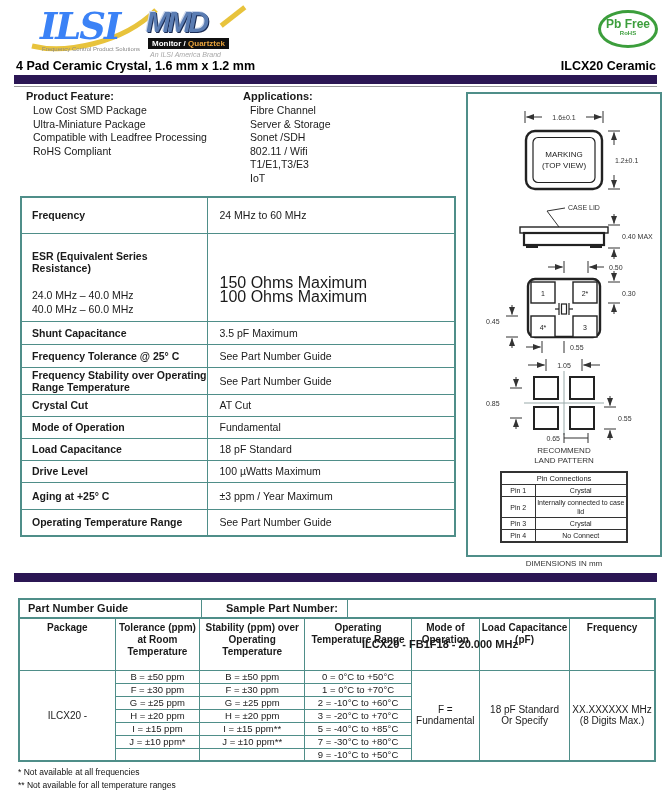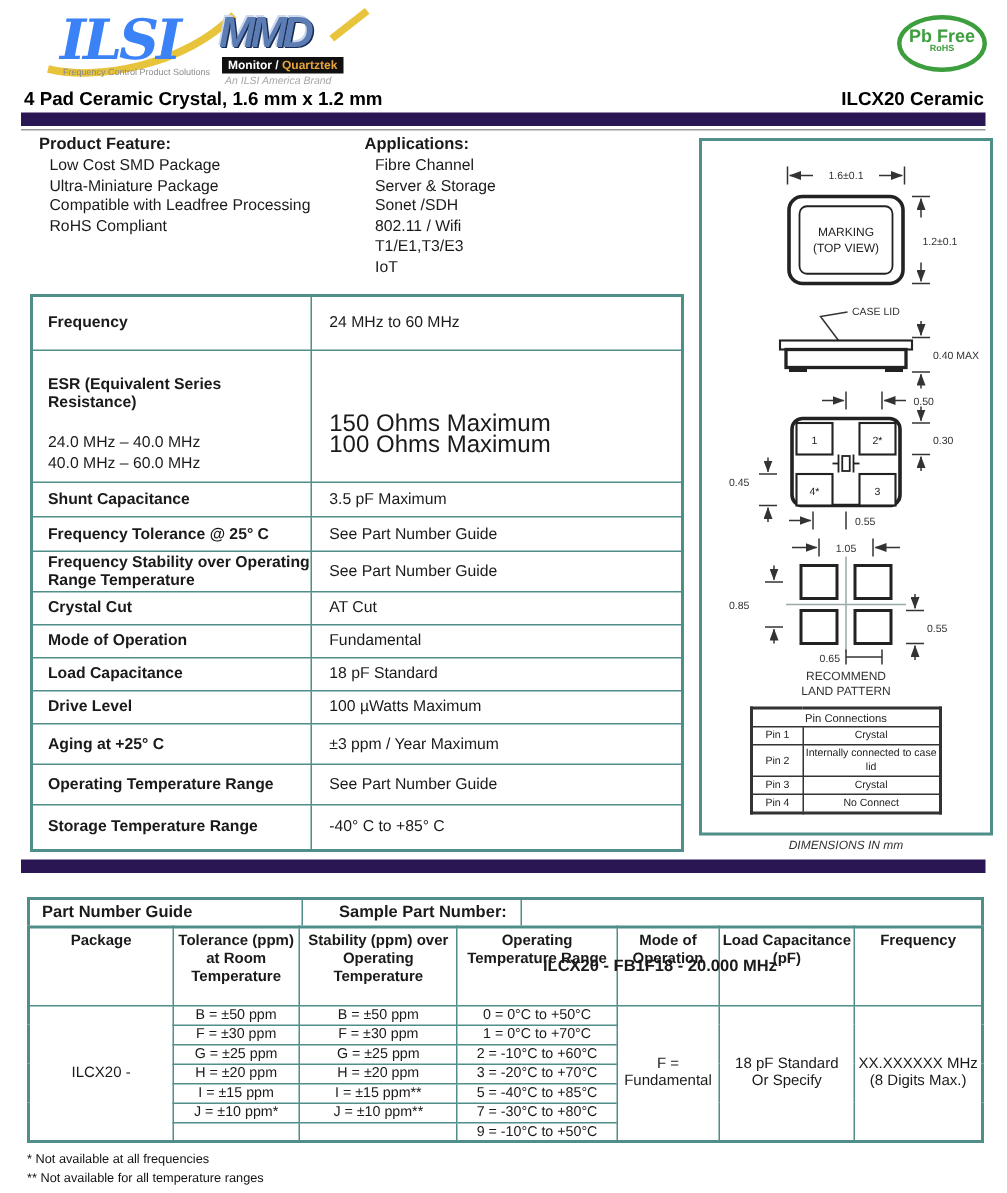--- a/index.html
+++ b/index.html
@@ -55,21 +55,21 @@
     border:2px solid #4f8e89; background:#fff; padding-top:3px; }
   .panel svg { display:block; }
   .dim-t { font-size:7px; fill:#333; font-family:"Liberation Sans", sans-serif; }
   .draw-t { font-size:8px; fill:#222; font-family:"Liberation Sans", sans-serif; }
   .pad-t { font-size:7px; fill:#222; font-family:"Liberation Sans", sans-serif; }
   .caption { text-align:center; font-size:8px; color:#333; line-height:10px; margin-top:1px; }
   .pin-table { width:128px; margin:5px auto 16px; border-collapse:collapse; border:2px solid #333; }
   .pin-table td { border:1px solid #333; font-size:7px; text-align:center; line-height:9px; padding:1px 1px; color:#222; }
   .pin-table .pin-head { font-size:7.5px; }
   .pin-col { width:34px; }
-  .dims-note { text-align:center; font-size:8px; color:#333; margin-top:8px;font-style:italic; }
+  .dims-note { text-align:center; font-size:8px; color:#333; margin-top:8px; }
 
   .bar-purple-2 { position:absolute; left:14px; top:573px; width:643px; height:9px; background:#2b1654; }
 
   
   .png-wrap { position:absolute; left:18px; top:598px; width:638px; }
   .png-titlerow { display:flex; border:2px solid #4f8e89; border-bottom:none; height:19px; background:#fff; }
   .png-titlerow > div { font-size:11px; font-weight:bold; padding:2px 0 0 8px; }
   .png-t1 { width:182px; border-right:1px solid #4f8e89; }
   .png-t2 { width:146px; border-right:1px solid #4f8e89; padding-left:24px !important; }
   .png-t3 { flex:1; padding-left:14px !important;margin-top:36px; }
@@ -179,24 +179,20 @@
       <td class="lbl">Drive Level</td>
       <td class="val">100 µWatts Maximum</td>
     </tr>
     <tr style="height:27px">
       <td class="lbl">Aging at +25° C</td>
       <td class="val">±3 ppm / Year Maximum</td>
     </tr>
     <tr style="height:27px">
       <td class="lbl">Operating Temperature Range</td>
       <td class="val">See Part Number Guide</td>
-    </tr>
-    <tr style="height:31px">
-      <td class="lbl">Storage Temperature Range</td>
-      <td class="val">-40° C to +85° C</td>
     </tr>
   </tbody>
     </table>
 
   <div class="panel">
     <svg width="192" height="348" viewBox="0 0 192 348">
       <defs>
         <marker id="ah" markerWidth="8" markerHeight="6" refX="7.5" refY="3" orient="auto">
           <path d="M0,0 L8,3 L0,6 z" fill="#333"></path>
         </marker>

